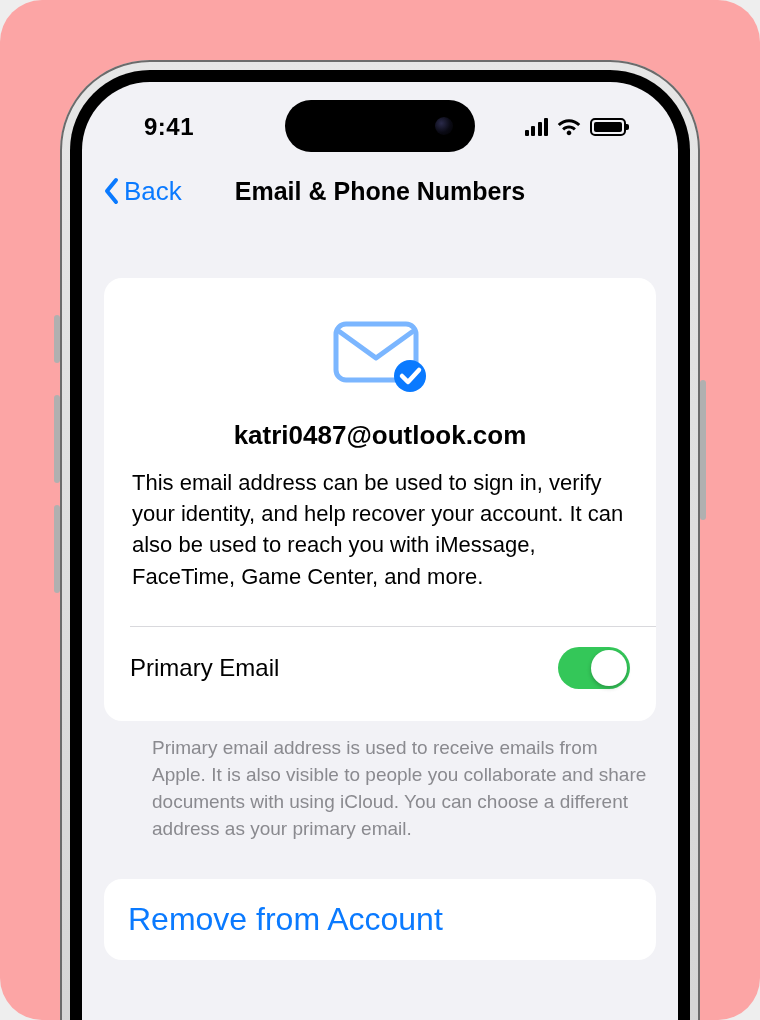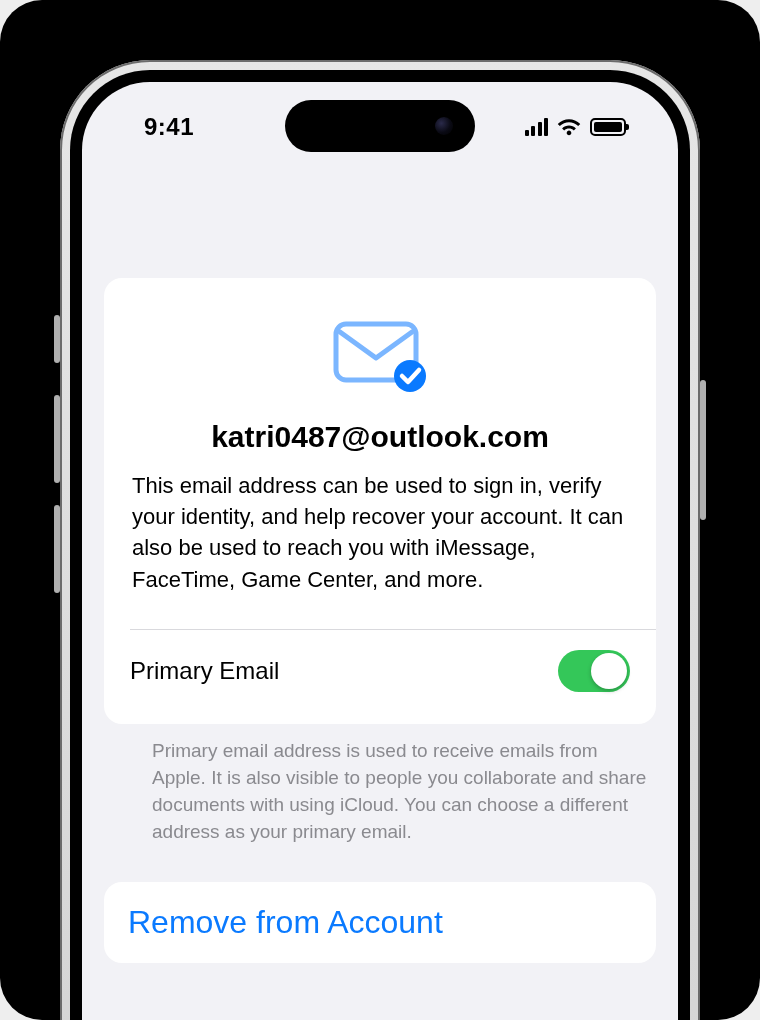--- a/index.html
+++ b/index.html
@@ -9,21 +9,21 @@
     font-family: -apple-system, "SF Pro Text", "Helvetica Neue", Helvetica, Arial, sans-serif;
     width: 760px;
     height: 1020px;
     position: relative;
     overflow: hidden;
   }
   .page-frame {
     position: absolute;
     inset: 0;
     border-radius: 42px;
-    background: #000000;
+    background: #fca5a5;
   }
 
   
   .phone {
     position: absolute;
     left: 50%;
     top: 60px;
     transform: translateX(-50%);
     width: 640px;
     height: 1300px; 
@@ -144,21 +144,21 @@
     padding: 38px 22px 0 22px;
   }
   .card {
     background:#fff;
     border-radius:18px;
     padding: 40px 26px 22px 26px;
   }
   .mail-icon { display:flex; justify-content:center; margin-bottom:26px; }
   .email-text {
     text-align:center;
-    font-size:30px;
+    font-size:26px;
     font-weight:700;
     color:#000;
     margin-bottom:16px;
     word-break: break-word;
   }
   .email-desc {
     font-size:22px;
     line-height:1.42;
     color:#000;
     margin-bottom:34px;
@@ -240,20 +240,31 @@
                 <path d="M6.1 11.4c3.8-3.8 10-3.8 13.8 0l-2.1 2.1c-2.65-2.65-6.95-2.65-9.6 0l-2.1-2.1z" fill="#000"></path>
                 <path d="M1.7 7c6.25-6.25 16.35-6.25 22.6 0l-2.1 2.1c-5.1-5.1-13.3-5.1-18.4 0L1.7 7z" fill="#000"></path>
               </svg>
             </div>
             <div class="battery">
               <div class="fill"></div>
             </div>
           </div>
         </div>
 
+        <div class="nav-bar">
+          <div class="nav-back">
+            <span>
+              <svg width="20" height="30" viewBox="0 0 20 30">
+                <polyline points="14,4 5,15 14,26" fill="none" stroke="#0a7aff" stroke-width="4" stroke-linecap="round" stroke-linejoin="round"></polyline>
+              </svg>
+            </span>
+            <span>Back</span>
+          </div>
+          <div class="nav-title">Email &amp; Phone Numbers</div>
+        </div>
 
         <div class="content">
 
           <div class="card">
             <div class="mail-icon">
               <svg width="100" height="76" viewBox="0 0 100 76">
                 <rect x="6" y="6" width="80" height="56" rx="10" ry="10" fill="none" stroke="#7bb6ff" stroke-width="5"></rect>
                 <polyline points="10,14 46,40 82,14" fill="none" stroke="#7bb6ff" stroke-width="5" stroke-linecap="round" stroke-linejoin="round"></polyline>
                 <circle cx="80" cy="58" r="16" fill="#0a7aff"></circle>
                 <polyline points="72,58 78,64 89,52" fill="none" stroke="#fff" stroke-width="4.5" stroke-linecap="round" stroke-linejoin="round"></polyline>

